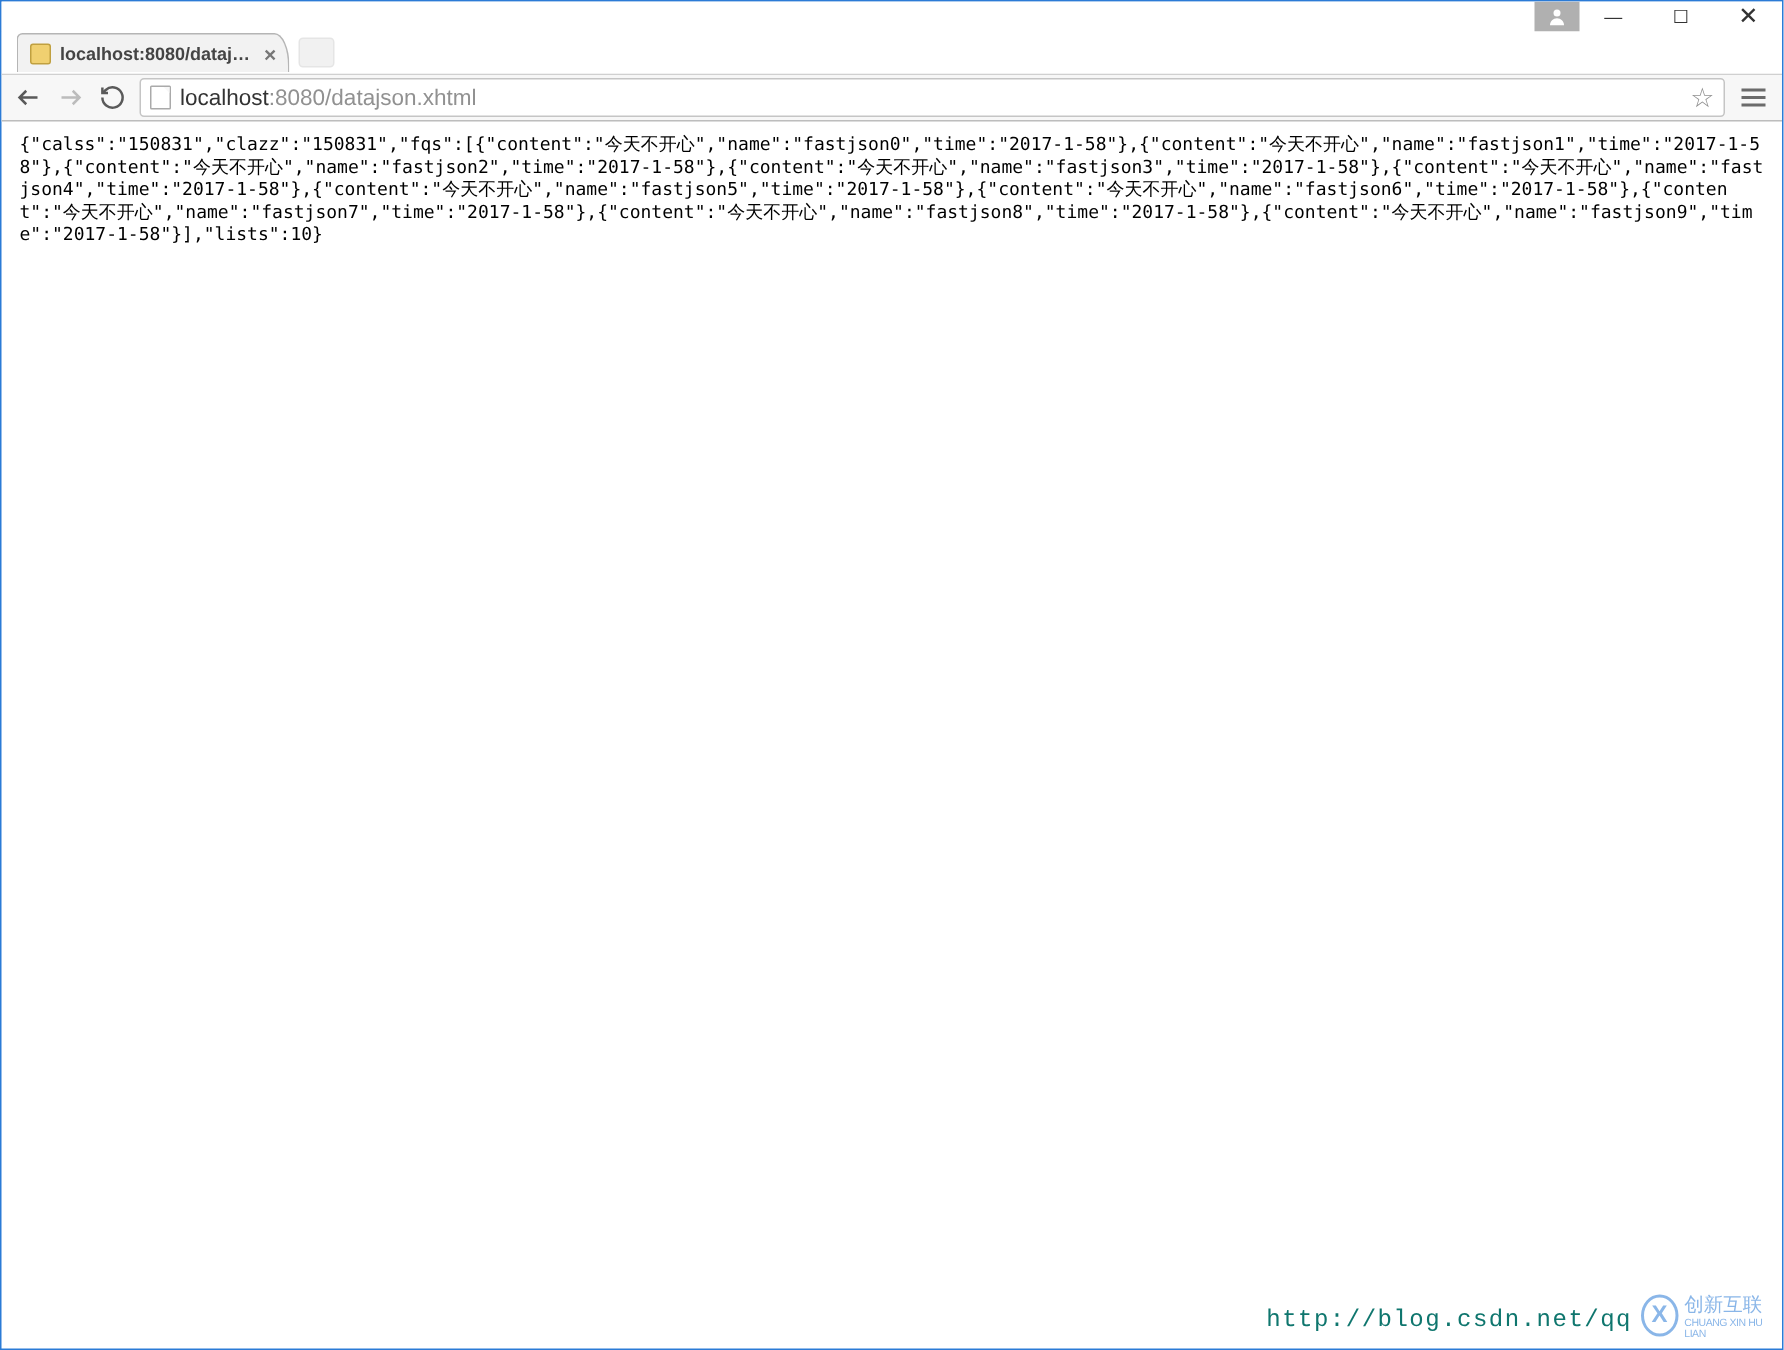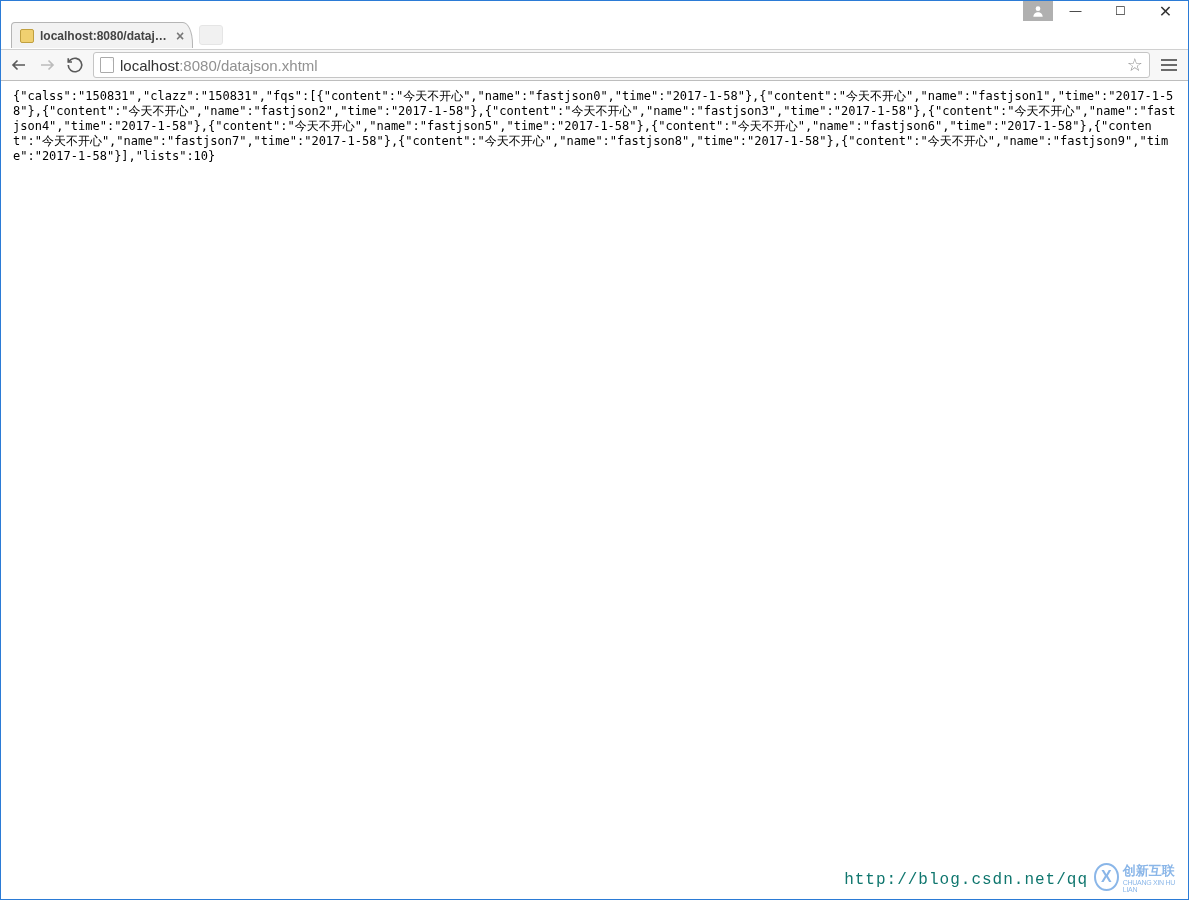--- a/index.html
+++ b/index.html
@@ -195,21 +195,21 @@
       gap: 4px;
     }
     .wm-circle {
       width: 28px; height: 28px;
       border: 2px solid #2b7bd6;
       border-radius: 50%;
       display: flex; align-items: center; justify-content: center;
       color: #2b7bd6; font-weight: bold; font-size: 16px;
     }
     .wm-text {
-      font-size: 13px; font-weight: bold; color: #2b7bd6;
+      font-size: 13px; font-weight: normal; color: #2b7bd6;
       line-height: 12px;
     }
     .wm-sub { font-size: 7px; color: #2b7bd6; display:block; letter-spacing: -0.3px;}
   </style>
 </head>
 <body>
 
 <div class="titlebar">
   <div class="win-btn user">
     <svg viewBox="0 0 24 24" width="14" height="14" fill="#fff">

